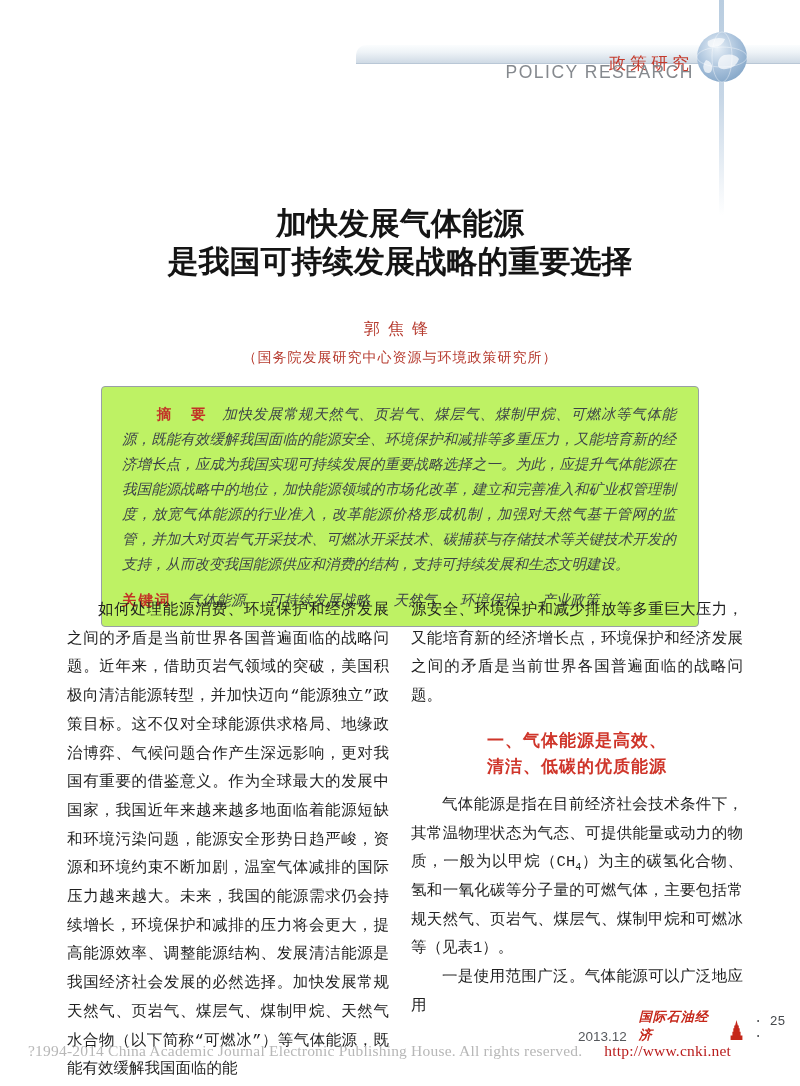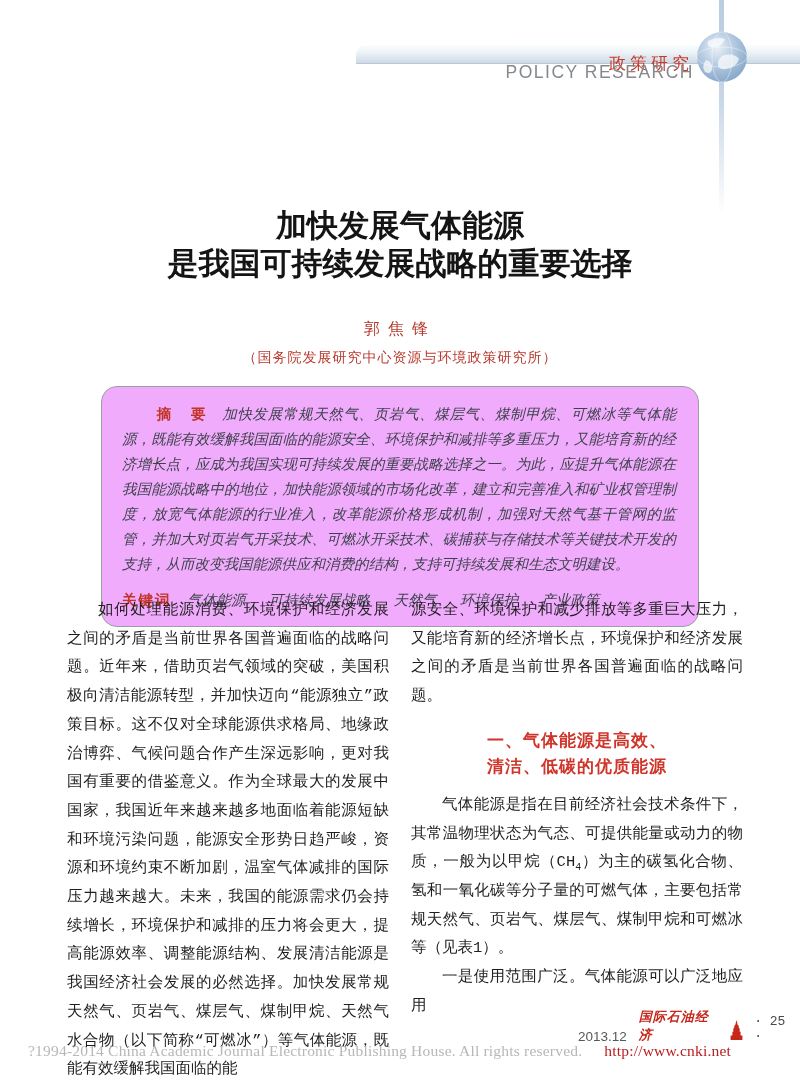--- a/index.html
+++ b/index.html
@@ -26,36 +26,36 @@
   }
   .cat-en {
     position:absolute; top:62px; right:106px; color:#85898e;
     font-family:"Liberation Sans","DejaVu Sans",sans-serif;
     font-size:17.5px; letter-spacing:1.5px;
   }
 
   
   .title {
     position:absolute; top:207px; left:0; width:100%; text-align:center;
-    font-family:Liberation Sans, sans-serif;
+    font-family:Liberation Mono, monospace;
     font-weight:bold; font-size:31px; line-height:38px; color:#141414;
   }
   .author {
     position:absolute; top:319px; left:0; width:100%; text-align:center;
     color:#b63a2e; font-size:16px; letter-spacing:8px;
   }
   .affiliation {
     position:absolute; top:349px; left:0; width:100%; text-align:center;
     color:#b63a2e; font-size:14px; letter-spacing:1px;
   }
 
   
   .abstract-box {
     position:absolute; left:101px; top:386px; width:598px; box-sizing:border-box;
-    border:1px solid #999fa6; border-radius:16px; background:#f0abfc;
+    border:1px solid #999fa6; border-radius:4px; background:#bef264;
     padding:15px 22px 14px 20px;
   }
   .abstract-text {
     margin:0; font-size:14.5px; line-height:25px; color:#3d424a;
     font-style:italic; text-align:justify; text-indent:2.4em;
   }
   .red-label {
     color:#c23327; font-weight:bold; font-style:normal;
     font-family:"Liberation Sans","DejaVu Sans",sans-serif;
     letter-spacing:2px; margin-right:14px;

